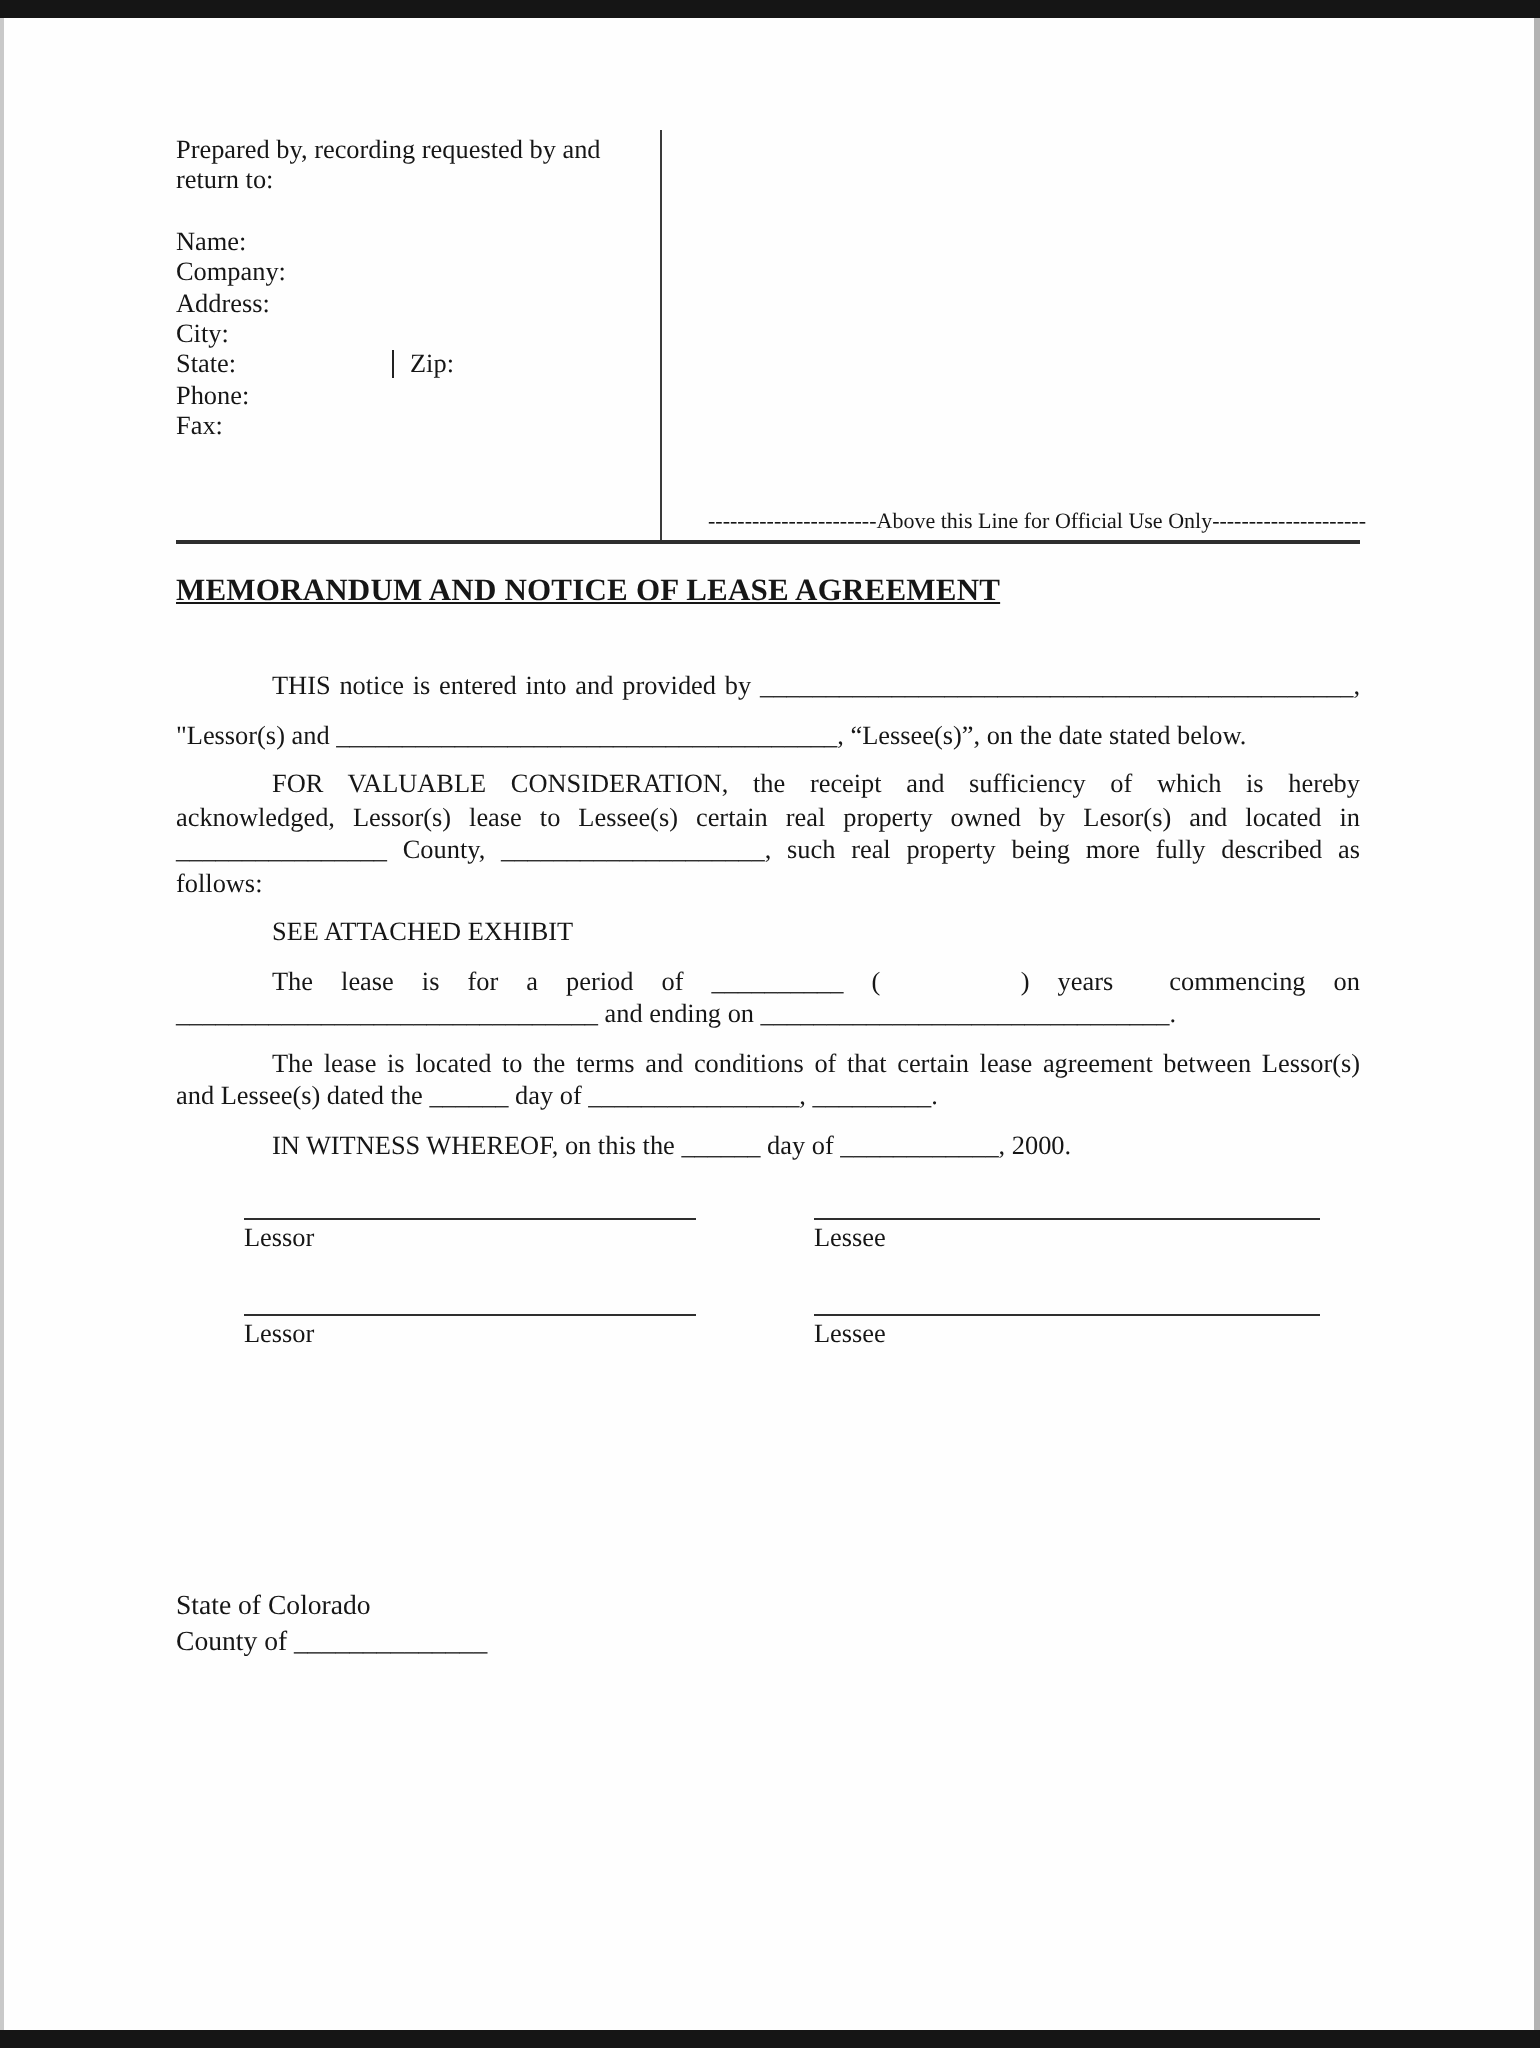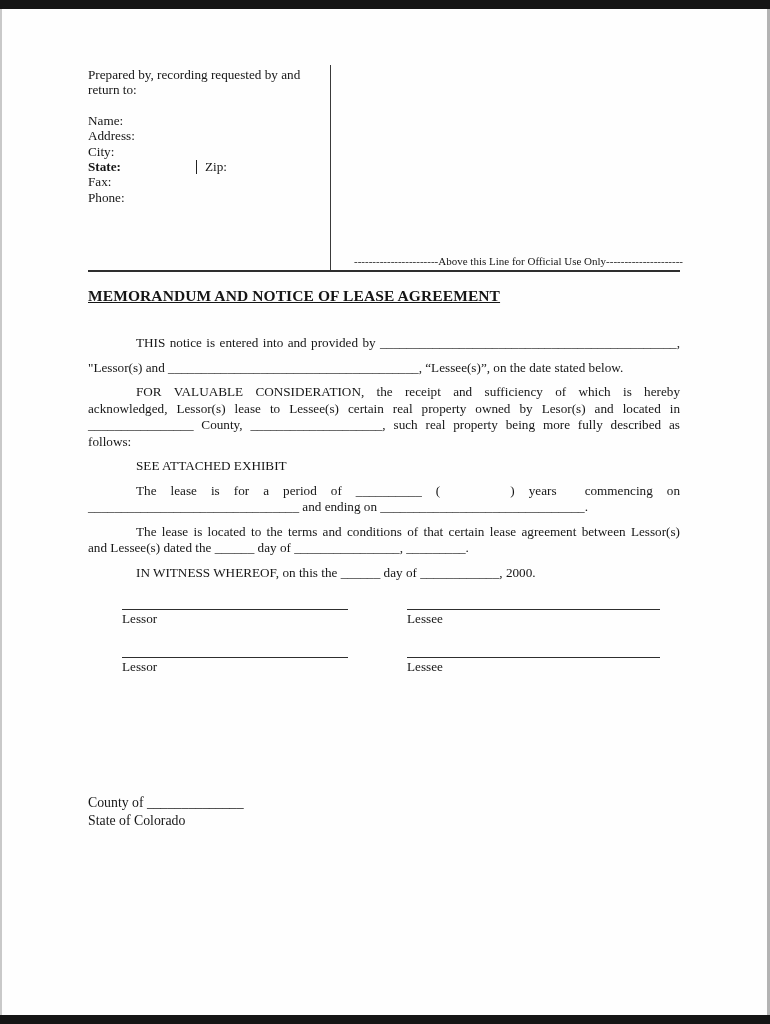--- a/index.html
+++ b/index.html
@@ -19,21 +19,21 @@
   .content {
     position:absolute; left:88px; top:0; width:592px;
     font-size:13.2px; line-height:16.5px;
   }
 
   
   .recorder { position:relative; margin-top:63px; height:209px; box-sizing:border-box; border-bottom:2px solid #2e2e2e; }
   .rec-left { width:230px; padding-top:4px; line-height:15.4px; }
   .rec-fields { margin-top:15px; }
   .state-row { display:flex; align-items:center; }
-  .state-cell { width:108px;font-weight:bold; }
+  .state-cell { width:108px; }
   .vbar { width:1px; height:14px; background:#222; }
   .zip-cell { margin-left:8px; }
   .vdivider { position:absolute; left:242px; top:2px; bottom:0; width:1px; background:#3a3a3a; }
   .official-use { position:absolute; left:266px; bottom:1px; font-size:11px; white-space:nowrap; }
 
   .title {
     margin:14px 0 0 0; 
     font-size:15.5px; font-weight:bold; line-height:19px;
     text-decoration:underline; letter-spacing:0.1px;
   }
@@ -63,29 +63,30 @@
   <div class="edge-left"></div>
   <div class="edge-right"></div>
 
   <div class="content">
 
     <div class="recorder">
       <div class="rec-left">
         <div>Prepared by, recording requested by and return to:</div>
         <div class="rec-fields">
           <div>Name:</div>
+          <div>Company:</div>
           <div>Address:</div>
           <div>City:</div>
           <div class="state-row">
             <span class="state-cell">State:</span>
             <span class="vbar"></span>
             <span class="zip-cell">Zip:</span>
           </div>
+          <div>Phone:</div>
           <div>Fax:</div>
-          <div>Phone:</div>
         </div>
       </div>
       <div class="vdivider"></div>
       <div class="official-use">-----------------------Above this Line for Official Use Only---------------------</div>
     </div>
 
     <h1 class="title">MEMORANDUM AND NOTICE OF LEASE AGREEMENT</h1>
 
     <div class="doc-body">
       <p class="first jl ind">THIS notice is entered into and provided by _____________________________________________,</p>
@@ -130,20 +131,20 @@
           <div class="sig-label">Lessor</div>
         </div>
         <div class="sig-right">
           <div class="sig-line"></div>
           <div class="sig-label">Lessee</div>
         </div>
       </div>
     </div>
 
     <div class="notary">
+      <div>State of Colorado</div>
       <div>County of ______________</div>
-      <div>State of Colorado</div>
     </div>
 
   </div>
 
   <div class="edge-bottom"></div>
 </div>
 
 </body></html>

